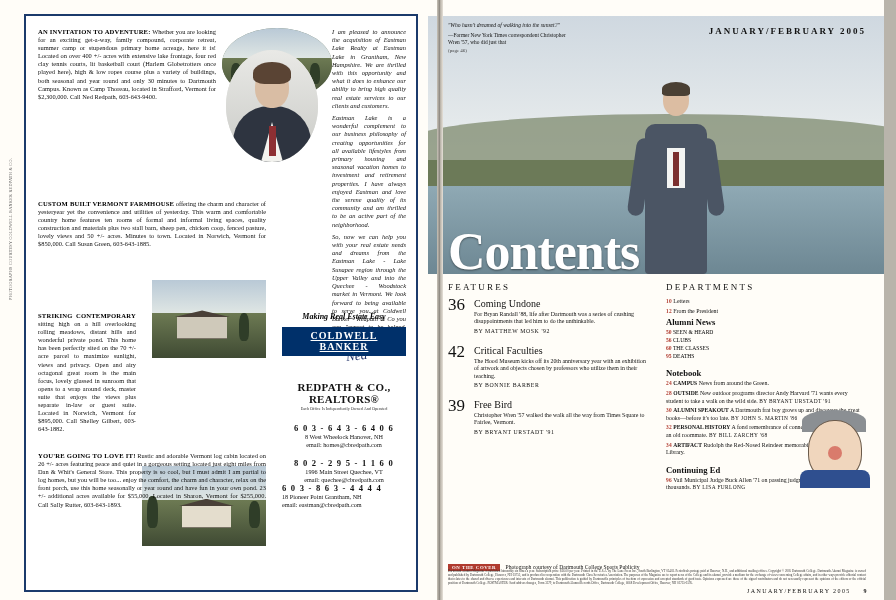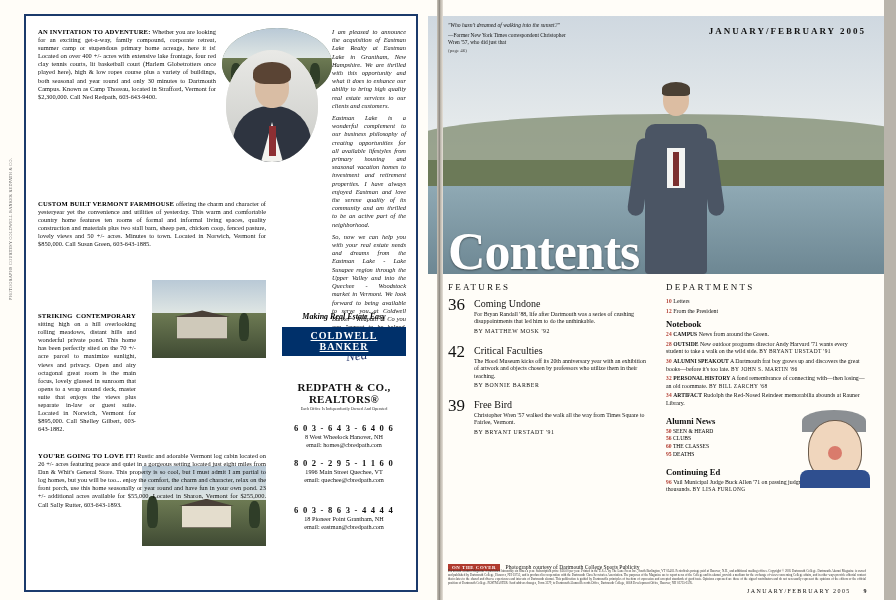--- a/index.html
+++ b/index.html
@@ -210,21 +210,21 @@
           <div style="margin-top:12px;text-align:center;">
             <div class="phone">6 0 3 - 6 4 3 - 6 4 0 6</div>
             <div class="addr">8 West Wheelock  Hanover, NH</div>
             <div class="addr">email:  homes@cbredpath.com</div>
           </div>
           <div style="margin-top:10px;text-align:center;">
             <div class="phone">8 0 2 - 2 9 5 - 1 1 6 0</div>
             <div class="addr">1996 Main Street Quechee, VT</div>
             <div class="addr">email:  quechee@cbredpath.com</div>
           </div>
-          <div style="margin-top:22px;text-align:center;">
+          <div style="margin-top:0;text-align:left;">
             <div class="phone">6 0 3 - 8 6 3 - 4 4 4 4</div>
             <div class="addr">18 Pioneer Point Grantham, NH</div>
             <div class="addr">email:  eastman@cbredpath.com</div>
           </div>
         </div>
 
       </div>
     </div>
   </div>
 
@@ -290,52 +290,20 @@
       <div class="col">
         <h3>DEPARTMENTS</h3>
 
         <div class="dl">
           <span class="pg">10</span>
           <span>Letters</span>
         </div>
         <div class="dl">
           <span class="pg">12</span>
           <span>From the President</span>
-        </div>
-
-        <div class="dept" style="margin-top:4px;">
-          <div class="dt">Notebook</div>
-          <div class="dl">
-            <span class="pg">24</span>
-            <span class="cap">CAMPUS</span>
-            <span>News from around the Green.</span>
-          </div>
-          <div class="dl">
-            <span class="pg">28</span>
-            <span class="cap">OUTSIDE</span>
-            <span>New outdoor programs director Andy Harvard '71 wants every student to take a walk on the wild side.</span>
-            <span class="by">BY BRYANT URSTADT '91</span>
-          </div>
-          <div class="dl">
-            <span class="pg">30</span>
-            <span class="cap">ALUMNI SPEAKOUT</span>
-            <span>A Dartmouth frat boy grows up and discovers the great books—before it's too late.</span>
-            <span class="by">BY JOHN S. MARTIN '86</span>
-          </div>
-          <div class="dl">
-            <span class="pg">32</span>
-            <span class="cap">PERSONAL HISTORY</span>
-            <span>A fond remembrance of connecting with—then losing—an old roommate.</span>
-            <span class="by">BY BILL ZARCHY '68</span>
-          </div>
-          <div class="dl">
-            <span class="pg">34</span>
-            <span class="cap">ARTIFACT</span>
-            <span>Rudolph the Red-Nosed Reindeer memorabilia abounds at Rauner Library.</span>
-          </div>
         </div>
 
         <div class="dept">
           <div class="dt">Alumni News</div>
           <div class="am-list">
             <div>
               <span class="pg">50</span>
               <span class="cap">SEEN &amp; HEARD</span>
             </div>
             <div>
@@ -346,20 +314,52 @@
               <span class="pg">60</span>
               <span class="cap">THE CLASSES</span>
             </div>
             <div>
               <span class="pg">95</span>
               <span class="cap">DEATHS</span>
             </div>
           </div>
         </div>
 
+        <div class="dept" style="margin-top:4px;">
+          <div class="dt">Notebook</div>
+          <div class="dl">
+            <span class="pg">24</span>
+            <span class="cap">CAMPUS</span>
+            <span>News from around the Green.</span>
+          </div>
+          <div class="dl">
+            <span class="pg">28</span>
+            <span class="cap">OUTSIDE</span>
+            <span>New outdoor programs director Andy Harvard '71 wants every student to take a walk on the wild side.</span>
+            <span class="by">BY BRYANT URSTADT '91</span>
+          </div>
+          <div class="dl">
+            <span class="pg">30</span>
+            <span class="cap">ALUMNI SPEAKOUT</span>
+            <span>A Dartmouth frat boy grows up and discovers the great books—before it's too late.</span>
+            <span class="by">BY JOHN S. MARTIN '86</span>
+          </div>
+          <div class="dl">
+            <span class="pg">32</span>
+            <span class="cap">PERSONAL HISTORY</span>
+            <span>A fond remembrance of connecting with—then losing—an old roommate.</span>
+            <span class="by">BY BILL ZARCHY '68</span>
+          </div>
+          <div class="dl">
+            <span class="pg">34</span>
+            <span class="cap">ARTIFACT</span>
+            <span>Rudolph the Red-Nosed Reindeer memorabilia abounds at Rauner Library.</span>
+          </div>
+        </div>
+
         <div class="dept">
           <div class="dt">Continuing Ed</div>
           <div class="dl">
             <span class="pg">96</span>
             <span>Vail Municipal Judge Buck Allen '71 on passing judgment and marrying thousands.</span>
             <span class="by">BY LISA FURLONG</span>
           </div>
         </div>
       </div>
     </div>

